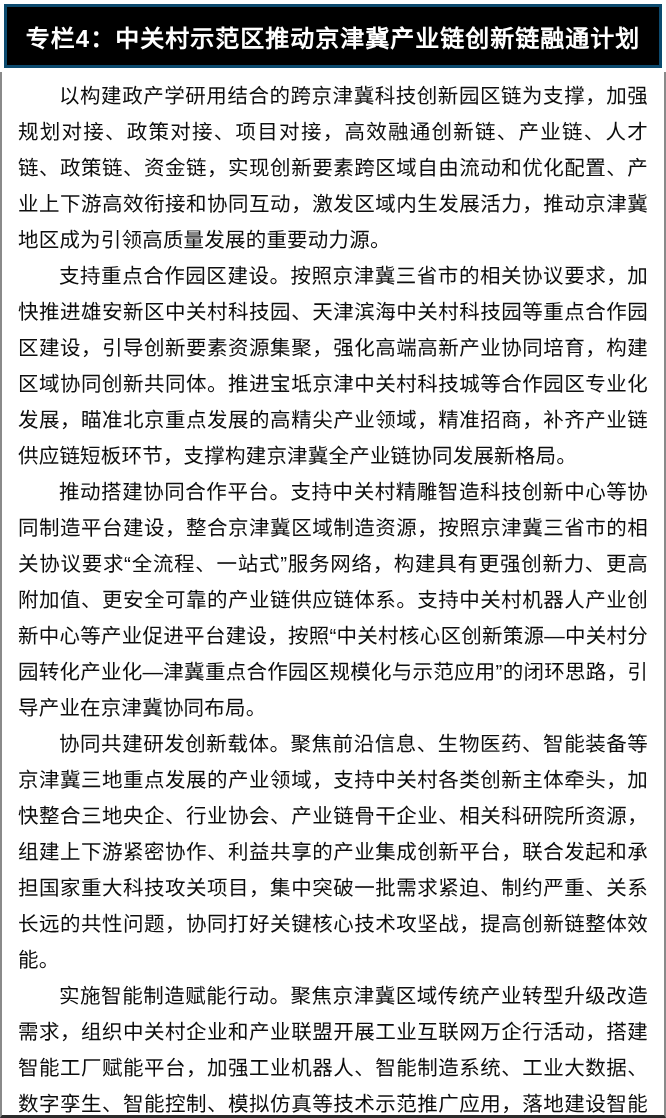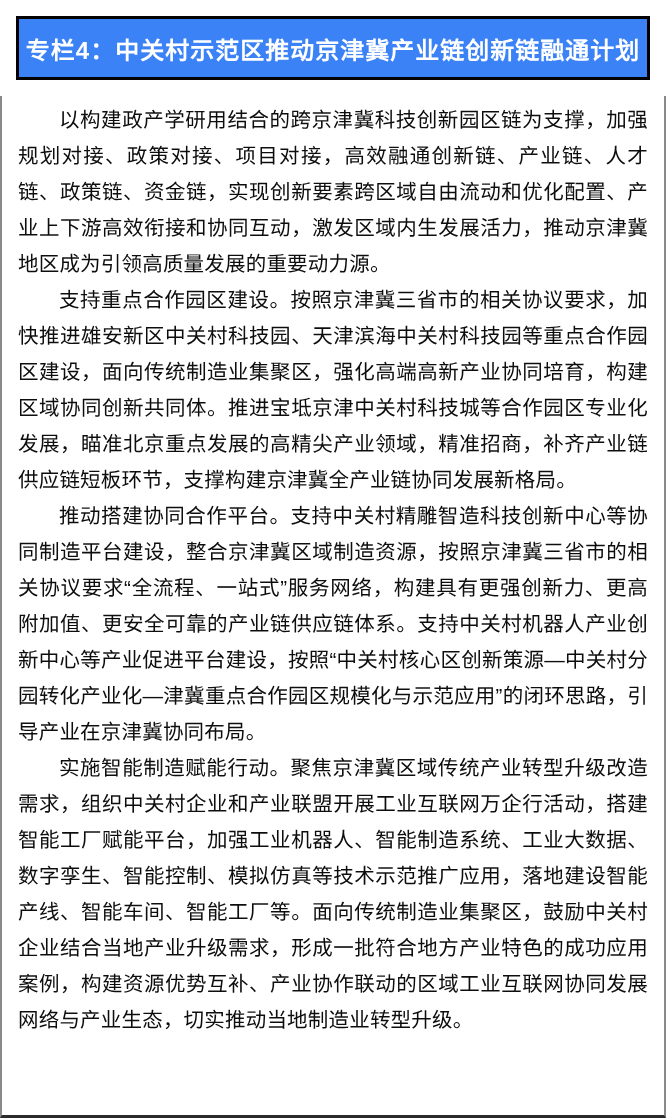--- a/index.html
+++ b/index.html
@@ -16,25 +16,25 @@
   .column-box {
     width: 666px;
     height: 1118px;
     box-sizing: border-box;
     display: flex;
     flex-direction: column;
     background: #ffffff;
   }
   .column-header {
     box-sizing: border-box;
-    margin: 16px;
+    margin: 4px;
     height: 64px;
     flex: 0 0 64px;
-    background: #3b82f6;
-    border: 3px solid #000000;
+    background: #000000;
+    border: 3px solid #0c4a6e;
     display: flex;
     align-items: center;
     justify-content: center;
   }
   .column-title {
     color: #ffffff;
     font-size: 24px;
     font-weight: bold;
     letter-spacing: 1px;
     white-space: nowrap;
@@ -64,18 +64,19 @@
 <body>
 
 <div class="column-box">
 
   <div class="column-header">
     <span class="column-title">专栏4：中关村示范区推动京津冀产业链创新链融通计划</span>
   </div>
 
   <div class="column-body">
     <p>以构建政产学研用结合的跨京津冀科技创新园区链为支撑，加强规划对接、政策对接、项目对接，高效融通创新链、产业链、人才链、政策链、资金链，实现创新要素跨区域自由流动和优化配置、产业上下游高效衔接和协同互动，激发区域内生发展活力，推动京津冀地区成为引领高质量发展的重要动力源。</p>
-    <p>支持重点合作园区建设。按照京津冀三省市的相关协议要求，加快推进雄安新区中关村科技园、天津滨海中关村科技园等重点合作园区建设，面向传统制造业集聚区，强化高端高新产业协同培育，构建区域协同创新共同体。推进宝坻京津中关村科技城等合作园区专业化发展，瞄准北京重点发展的高精尖产业领域，精准招商，补齐产业链供应链短板环节，支撑构建京津冀全产业链协同发展新格局。</p>
+    <p>支持重点合作园区建设。按照京津冀三省市的相关协议要求，加快推进雄安新区中关村科技园、天津滨海中关村科技园等重点合作园区建设，引导创新要素资源集聚，强化高端高新产业协同培育，构建区域协同创新共同体。推进宝坻京津中关村科技城等合作园区专业化发展，瞄准北京重点发展的高精尖产业领域，精准招商，补齐产业链供应链短板环节，支撑构建京津冀全产业链协同发展新格局。</p>
     <p>推动搭建协同合作平台。支持中关村精雕智造科技创新中心等协同制造平台建设，整合京津冀区域制造资源，按照京津冀三省市的相关协议要求“全流程、一站式”服务网络，构建具有更强创新力、更高附加值、更安全可靠的产业链供应链体系。支持中关村机器人产业创新中心等产业促进平台建设，按照“中关村核心区创新策源—中关村分园转化产业化—津冀重点合作园区规模化与示范应用”的闭环思路，引导产业在京津冀协同布局。</p>
+    <p>协同共建研发创新载体。聚焦前沿信息、生物医药、智能装备等京津冀三地重点发展的产业领域，支持中关村各类创新主体牵头，加快整合三地央企、行业协会、产业链骨干企业、相关科研院所资源，组建上下游紧密协作、利益共享的产业集成创新平台，联合发起和承担国家重大科技攻关项目，集中突破一批需求紧迫、制约严重、关系长远的共性问题，协同打好关键核心技术攻坚战，提高创新链整体效能。</p>
     <p>实施智能制造赋能行动。聚焦京津冀区域传统产业转型升级改造需求，组织中关村企业和产业联盟开展工业互联网万企行活动，搭建智能工厂赋能平台，加强工业机器人、智能制造系统、工业大数据、数字孪生、智能控制、模拟仿真等技术示范推广应用，落地建设智能产线、智能车间、智能工厂等。面向传统制造业集聚区，鼓励中关村企业结合当地产业升级需求，形成一批符合地方产业特色的成功应用案例，构建资源优势互补、产业协作联动的区域工业互联网协同发展网络与产业生态，切实推动当地制造业转型升级。</p>
   </div>
 
 </div>
 
 </body></html>

